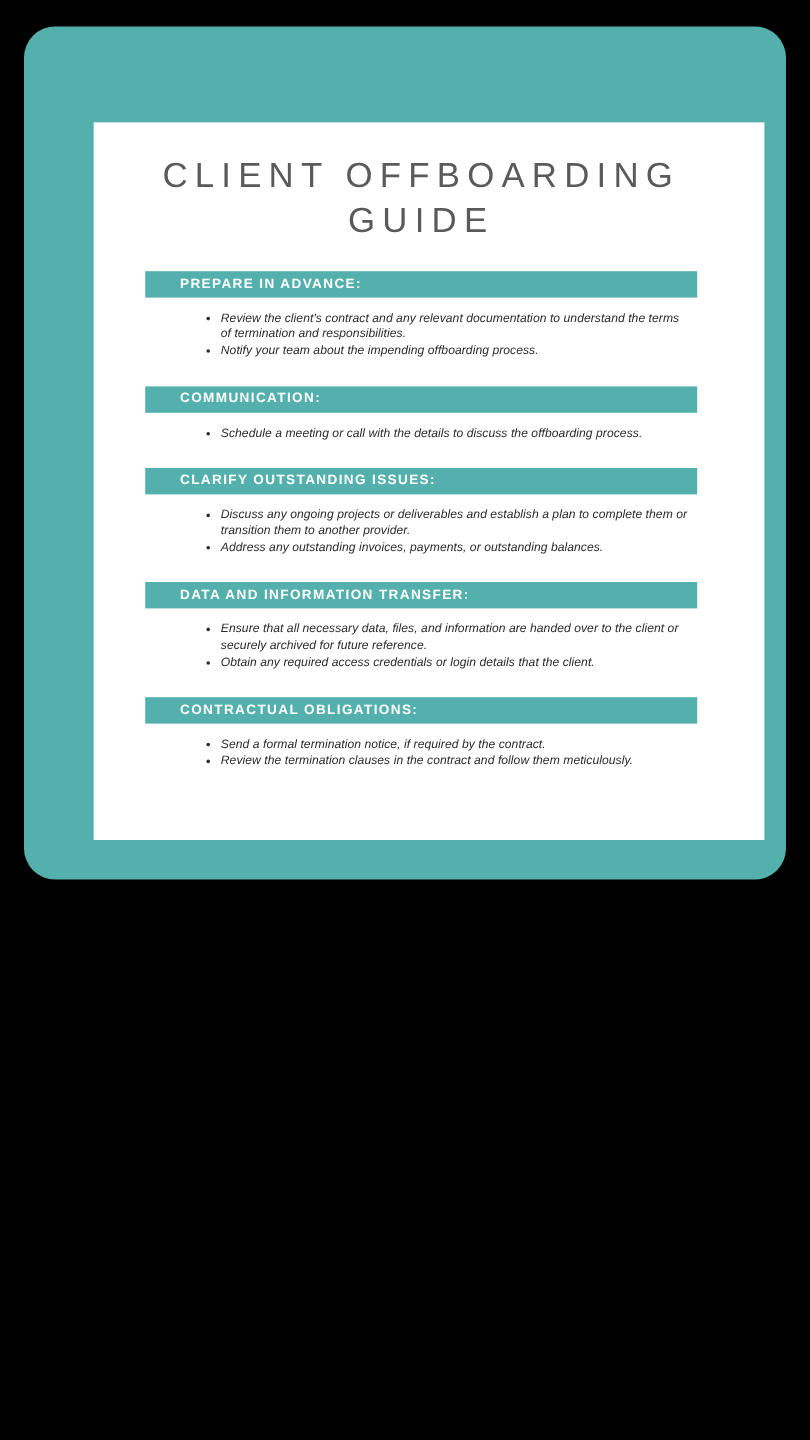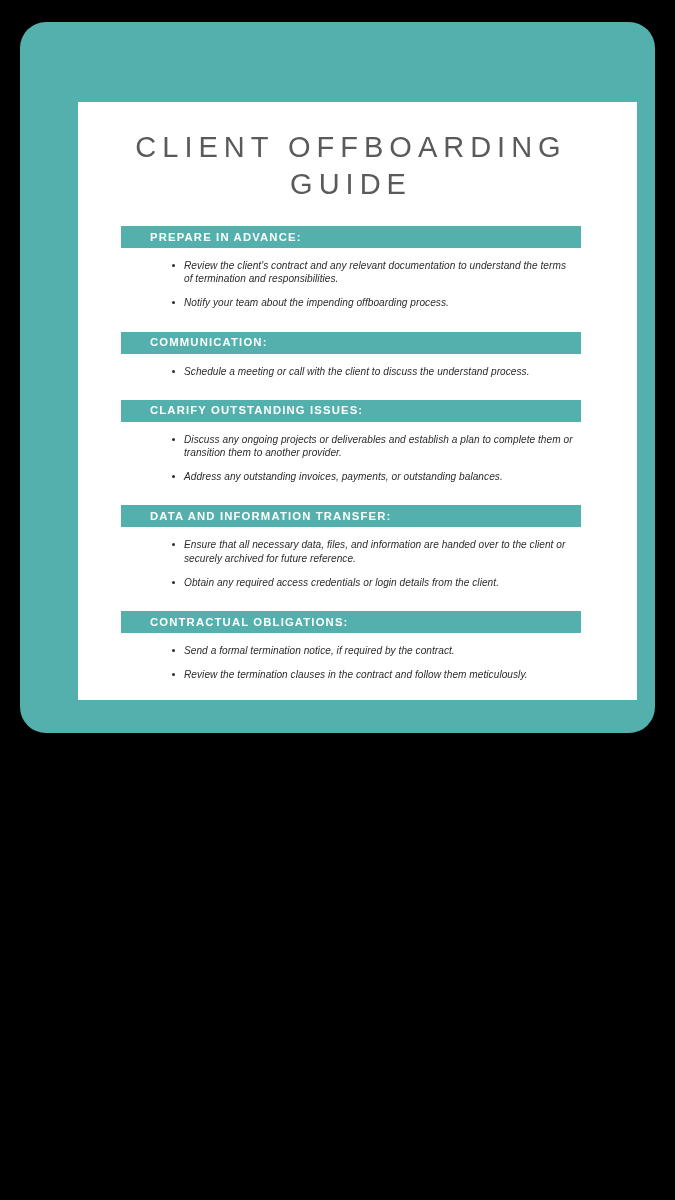--- a/index.html
+++ b/index.html
@@ -98,21 +98,21 @@
     margin: 0 62px 0 92px;
     padding-left: 14px;
     font-family: "Liberation Sans", sans-serif;
     font-size: 10.1px;
     line-height: 13.2px;
     color: #2b2b2b;
     letter-spacing: 0.05px;
     font-style: italic;
   }
   .bullet-item + .bullet-item {
-    margin-top: 11px;
+    margin-top: 1px;
   }
   .bullet-item::before {
     content: "";
     position: absolute;
     left: 2px;
     top: 5px;
     width: 3px;
     height: 3px;
     border-radius: 50%;
     background: #2b2b2b;
@@ -135,39 +135,39 @@
           <ul class="bullet-list">
             <li class="bullet-item">Review the client's contract and any relevant documentation to understand the terms of termination and responsibilities.</li>
             <li class="bullet-item">Notify your team about the impending offboarding process.</li>
           </ul>
         </div>
         <div class="section">
           <div class="section-header">
             <span class="section-header-label">COMMUNICATION:</span>
           </div>
           <ul class="bullet-list">
-            <li class="bullet-item">Schedule a meeting or call with the client to discuss the understand process.</li>
+            <li class="bullet-item">Schedule a meeting or call with the details to discuss the offboarding process.</li>
           </ul>
         </div>
         <div class="section">
           <div class="section-header">
             <span class="section-header-label">CLARIFY OUTSTANDING ISSUES:</span>
           </div>
           <ul class="bullet-list">
             <li class="bullet-item">Discuss any ongoing projects or deliverables and establish a plan to complete them or transition them to another provider.</li>
             <li class="bullet-item">Address any outstanding invoices, payments, or outstanding balances.</li>
           </ul>
         </div>
         <div class="section">
           <div class="section-header">
             <span class="section-header-label">DATA AND INFORMATION TRANSFER:</span>
           </div>
           <ul class="bullet-list">
             <li class="bullet-item">Ensure that all necessary data, files, and information are handed over to the client or securely archived for future reference.</li>
-            <li class="bullet-item">Obtain any required access credentials or login details from the client.</li>
+            <li class="bullet-item">Obtain any required access credentials or login details that the client.</li>
           </ul>
         </div>
         <div class="section">
           <div class="section-header">
             <span class="section-header-label">CONTRACTUAL OBLIGATIONS:</span>
           </div>
           <ul class="bullet-list">
             <li class="bullet-item">Send a formal termination notice, if required by the contract.</li>
             <li class="bullet-item">Review the termination clauses in the contract and follow them meticulously.</li>
           </ul>

